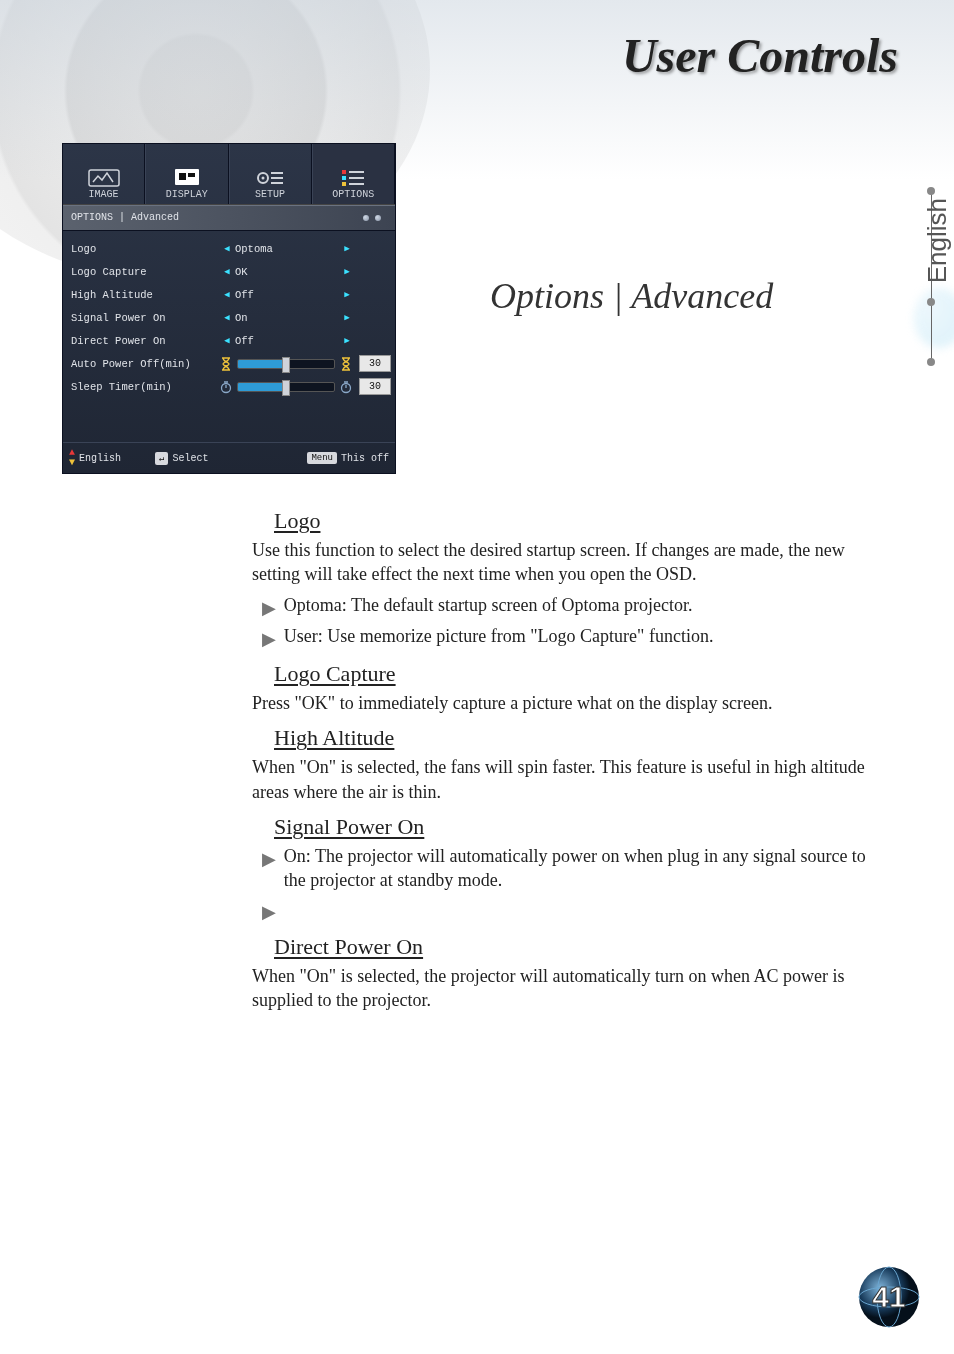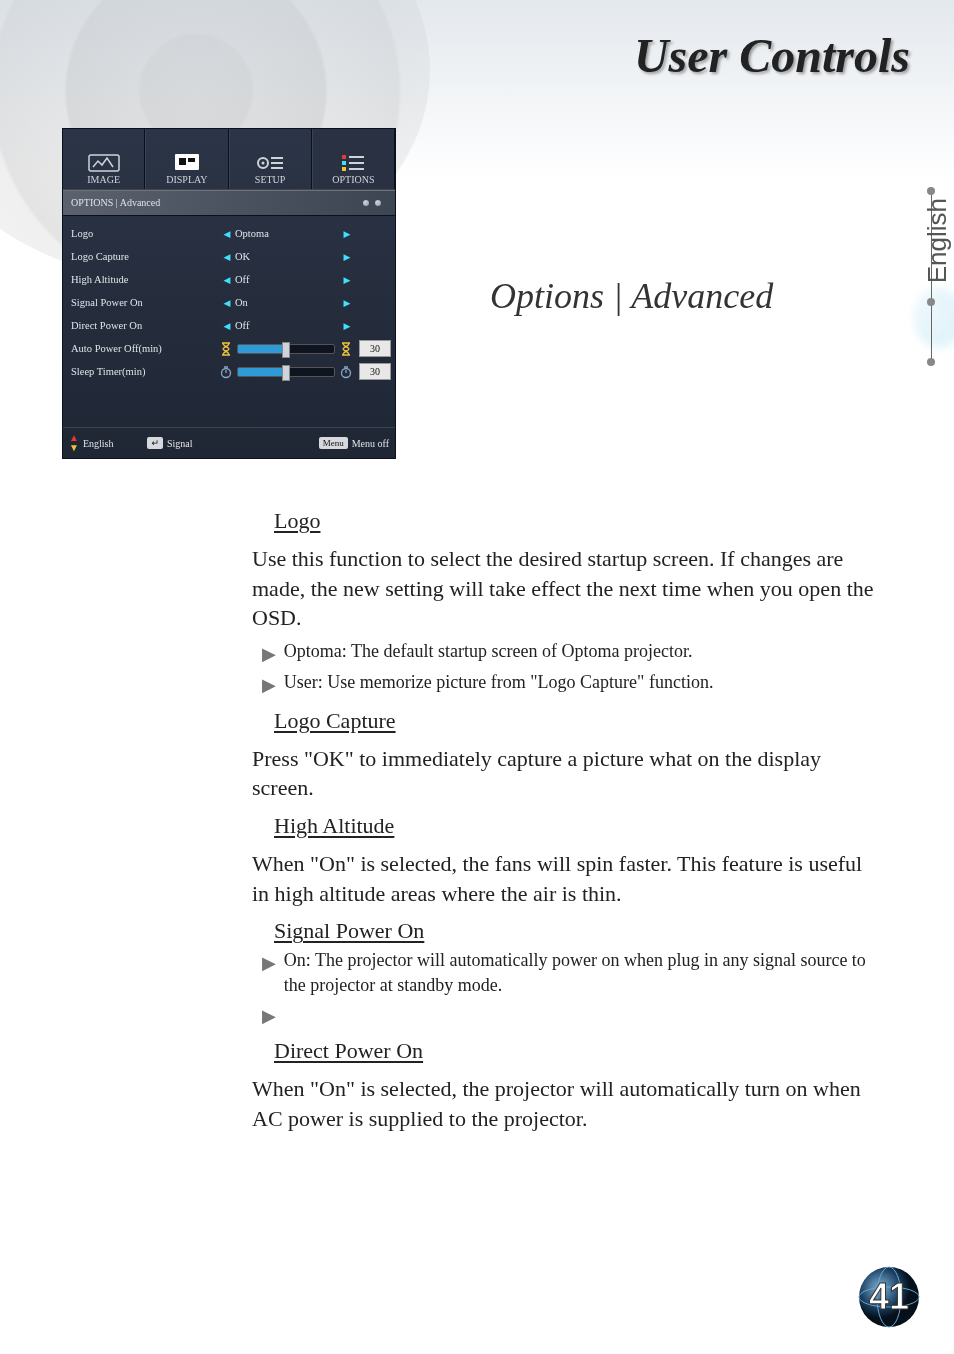--- a/index.html
+++ b/index.html
@@ -5,24 +5,24 @@
 html,body{margin:0;padding:0;width:954px;height:1354px;background:#fff;font-family:"Times New Roman",serif;overflow:hidden}
 
 
 .lens{position:absolute;left:-90px;top:-140px;width:520px;height:420px;
 background:radial-gradient(circle at 55% 55%,#3a3a3a 0%,#2a2a2a 15%,#555 16%,#333 35%,#888 36%,#666 55%,#aaa 56%,#bbb 75%,#eee 100%);
 border-radius:50%;opacity:.18}
 .fade{position:absolute;left:0;top:0;width:954px;height:180px;
 background:linear-gradient(to bottom,rgba(200,210,220,.5),rgba(255,255,255,0))}
 
 
-.pg-title{position:absolute;right:44px;top:28px;font-style:italic;font-weight:700;font-size:48px;color:#222;text-shadow:2px 2px 3px rgba(0,0,0,.35)}
-
-
-.osd{position:absolute;left:62px;top:128px;width:332px;background:linear-gradient(to bottom,#2c3547,#1f2634);border:1px solid #0b1020;font-family:Liberation Serif, serif}
+.pg-title{position:absolute;right:56px;top:28px;font-style:italic;font-weight:700;font-size:48px;color:#222;text-shadow:2px 2px 3px rgba(0,0,0,.35)}
+
+
+.osd{position:absolute;left:62px;top:143px;width:332px;background:linear-gradient(to bottom,#2c3547,#1f2634);border:1px solid #0b1020;font-family:Liberation Mono, monospace}
 .osd .tabs{display:flex;border-bottom:1px solid #444}
 .osd .tab{flex:1;display:flex;flex-direction:column;align-items:center;justify-content:flex-end;height:52px;padding:4px 0;font-size:10px;color:#cfd3da;border-left:1px solid #3a4356;border-right:1px solid #0b1020}
 .osd .tab:first-child{border-left:none}
 .osd .tab svg{width:34px;height:22px}
 .osd .tab.active{background:#2a3142}
 .osd .crumb{position:relative;height:24px;line-height:24px;padding:0 8px;font-size:10px;color:#e0e3e8;
 background:linear-gradient(to right,#5b626e,#3d4452);border-top:1px solid #6a7280;border-bottom:1px solid #0b1020}
 .osd .crumb:before,.osd .crumb:after{content:"";position:absolute;top:0;bottom:0;margin:auto 0;width:6px;height:6px;border-radius:50%;background:radial-gradient(circle at 35% 35%,#cfd8e5,#8893a5)}
 .osd .crumb:before{right:26px}
 .osd .crumb:after{right:14px}
@@ -53,28 +53,28 @@
 .lang-tab .dot1,.lang-tab .dot2,.lang-tab .dot3{position:absolute;right:29px;width:8px;height:8px;border-radius:50%;background:#888}
 .lang-tab .dot1{top:-3px}.lang-tab .dot2{top:108px}.lang-tab .dot3{top:168px}
 .lang-tab .label{position:absolute;right:42px;top:8px;transform:rotate(-90deg);transform-origin:right top;font-family:Arial,sans-serif;font-size:26px;color:#555}
 .lang-tab .cloud{position:absolute;right:0;top:98px;width:50px;height:60px;background:radial-gradient(ellipse at 30% 30%,#dff2fb,#bfe6f5);border-radius:50%;opacity:.55;filter:blur(4px)}
 
 
 .content{position:absolute;left:252px;top:498px;width:628px;font-family:"Palatino Linotype","Book Antiqua",serif;color:#222}
 .content h3{margin:10px 0 4px;font-size:22px;font-weight:400;font-family:"Palatino Linotype","Book Antiqua",serif}
 .content h3 span.ul{text-decoration:underline;text-underline-offset:3px}
 .content h3 span.lead{text-decoration:none;display:inline-block;width:22px}
-.content p{margin:10px 0 6px;font-size:22px;line-height:1.35}
+.content p{margin:4px 0 6px;font-size:18px;line-height:1.35}
 .content .li{display:flex;align-items:flex-start;gap:8px;margin:2px 10px 4px;font-size:18px;line-height:1.35}
 .content .li .bul{color:#777;margin-top:3px;flex-shrink:0}
 
 
 .pg-no{position:absolute;right:30px;bottom:22px;width:70px;height:70px;display:flex;align-items:center;justify-content:center}
 .pg-no svg{position:absolute;inset:0}
-.pg-no .n{position:relative;font-family:Arial,sans-serif;font-size:36px;font-weight:700;color:#fff;-webkit-text-stroke:1px #333}
+.pg-no .n{position:relative;font-family:Arial,sans-serif;font-size:30px;font-weight:700;color:#fff;-webkit-text-stroke:1px #333}
 </style>
 </head>
 <body>
 
 <div class="lens"></div>
 <div class="fade"></div>
 
 <div class="pg-title">User Controls</div>
 
 <div class="osd">
@@ -192,25 +192,25 @@
  <div class="foot">
    <div class="grp">
      <span class="updn">
           <span>▲</span>
           <span>▼</span>
         </span>
      <span>English</span>
    </div>
    <div class="grp" style="margin-left:28px">
      <span class="key">↵</span>
-     <span>Signal</span>
+     <span>Select</span>
    </div>
    <div class="grp" style="margin-left:auto">
      <span class="key">Menu</span>
-     <span>Menu off</span>
+     <span>This off</span>
    </div>
  </div>
 </div>
 
 <div class="sect-title">Options | Advanced</div>
 
 <div class="lang-tab">
   <div class="cloud"></div>
   <div class="bar"></div>
     <div class="dot1"></div>

